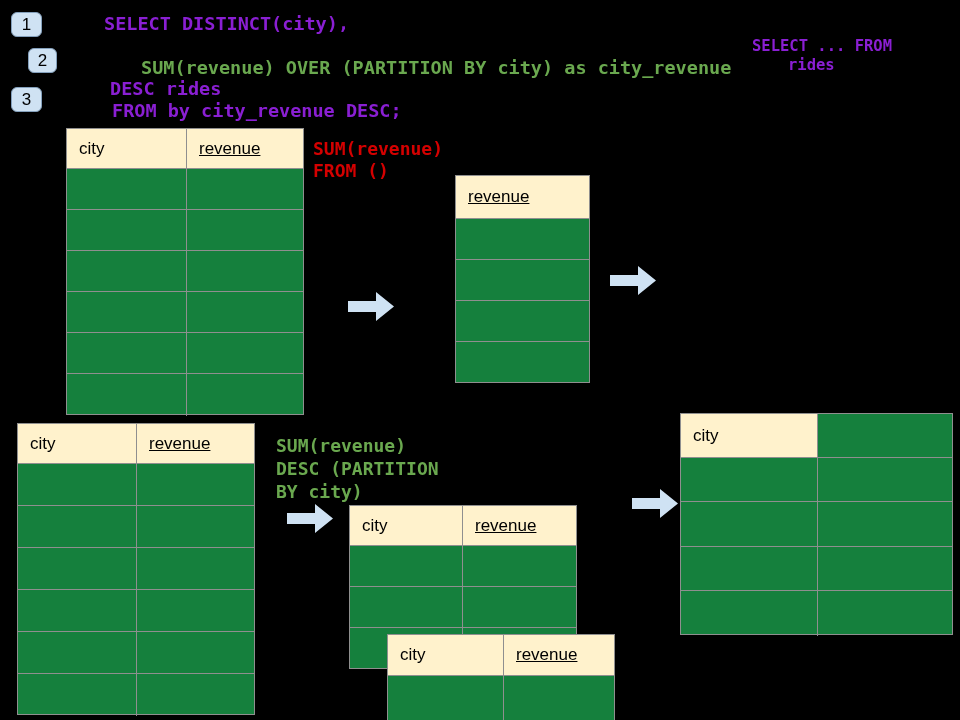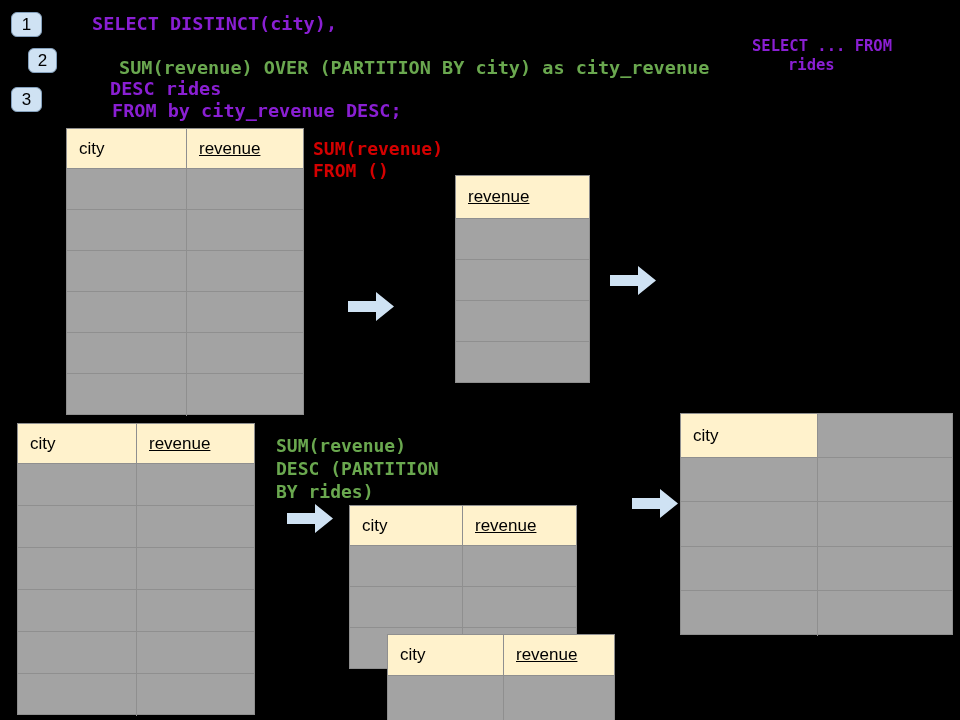--- a/index.html
+++ b/index.html
@@ -12,21 +12,21 @@
   .code-side{font-size:15.5px;line-height:19px;}
   .code-anno{font-size:18px;line-height:22.5px;}
   .c-purple{color:var(--purple);}
   .c-red{color:var(--red);}
   .c-green{color:var(--green);}
   
   .badge{position:absolute;background:var(--lightblue);border:1.5px solid var(--badge_border);
          border-radius:6px;color:#000;font-size:17px;display:flex;align-items:center;
          justify-content:center;box-sizing:border-box;}
   
-  .tbl{position:absolute;border:1px solid var(--table_border);box-sizing:border-box;background:#a3a3a3;}
+  .tbl{position:absolute;border:1px solid var(--table_border);box-sizing:border-box;background:#15803d;}
   .trow{display:flex;border-bottom:1px solid var(--table_border);box-sizing:border-box;}
   .trow:last-child{border-bottom:none;}
   .tcell{box-sizing:border-box;border-right:1px solid var(--table_border);flex:0 0 auto;}
   .tcell.last{border-right:none;flex:1 1 auto;text-decoration:underline;}
   .thead .tcell{background:var(--header_fill);color:#000;font-size:17px;
                 display:flex;align-items:center;padding-left:12px;}
   
   .arrow{position:absolute;}
 </style>
 </head>
@@ -37,22 +37,22 @@
   <div class="badge" style="left:11px;top:12px;width:31px;height:25px;">
     <span>1</span>
   </div>
   <div class="badge" style="left:28px;top:48px;width:29px;height:25px;">
     <span>2</span>
   </div>
   <div class="badge" style="left:11px;top:87px;width:31px;height:25px;">
     <span>3</span>
   </div>
 
-  <div class="code code-main c-purple" style="left:92px;top:13px;">SELECT DISTINCT(city),</div>
-  <div class="code code-main c-green" style="left:119px;top:57px;">SUM(revenue) OVER (PARTITION BY city) as city_revenue</div>
+  <div class="code code-main c-purple" style="left:104px;top:13px;">SELECT DISTINCT(city),</div>
+  <div class="code code-main c-green" style="left:141px;top:57px;">SUM(revenue) OVER (PARTITION BY city) as city_revenue</div>
   <div class="code code-main c-purple" style="left:110px;top:78px;">DESC rides</div>
   <div class="code code-main c-purple" style="left:112px;top:100px;">FROM by city_revenue DESC;</div>
 
   <div class="code code-side c-purple" style="left:752px;top:37px;">SELECT ... FROM</div>
   <div class="code code-side c-purple" style="left:788px;top:56px;">rides</div>
 
   <div class="tbl" style="left:66px;top:128px;width:238px;height:287px;">
     <div class="trow thead" style="height:40px;">
       <div class="tcell" style="width:120px;">city</div>
       <div class="tcell last">revenue</div>
@@ -138,21 +138,21 @@
         <div class="tcell last"></div>
       </div>
     <div class="trow" style="height:42px;">
         <div class="tcell" style="width:119px;"></div>
         <div class="tcell last"></div>
       </div>
   </div>
 
   <div class="code code-anno c-green" style="left:276px;top:435px;">SUM(revenue)</div>
   <div class="code code-anno c-green" style="left:276px;top:458px;">DESC (PARTITION</div>
-  <div class="code code-anno c-green" style="left:276px;top:481px;">BY rides)</div>
+  <div class="code code-anno c-green" style="left:276px;top:481px;">BY city)</div>
 
   <svg class="arrow" style="left:287px;top:503px;" width="47" height="31" viewBox="0 0 47 31">
     <path d="M0 10 H28 V1 L46 15.5 L28 30 V21 H0 Z" fill="#CFE2F3"></path>
   </svg>
 
   <div class="tbl" style="left:349px;top:505px;width:228px;height:164px;">
     <div class="trow thead" style="height:40px;">
       <div class="tcell" style="width:113px;">city</div>
       <div class="tcell last">revenue</div>
     </div>

